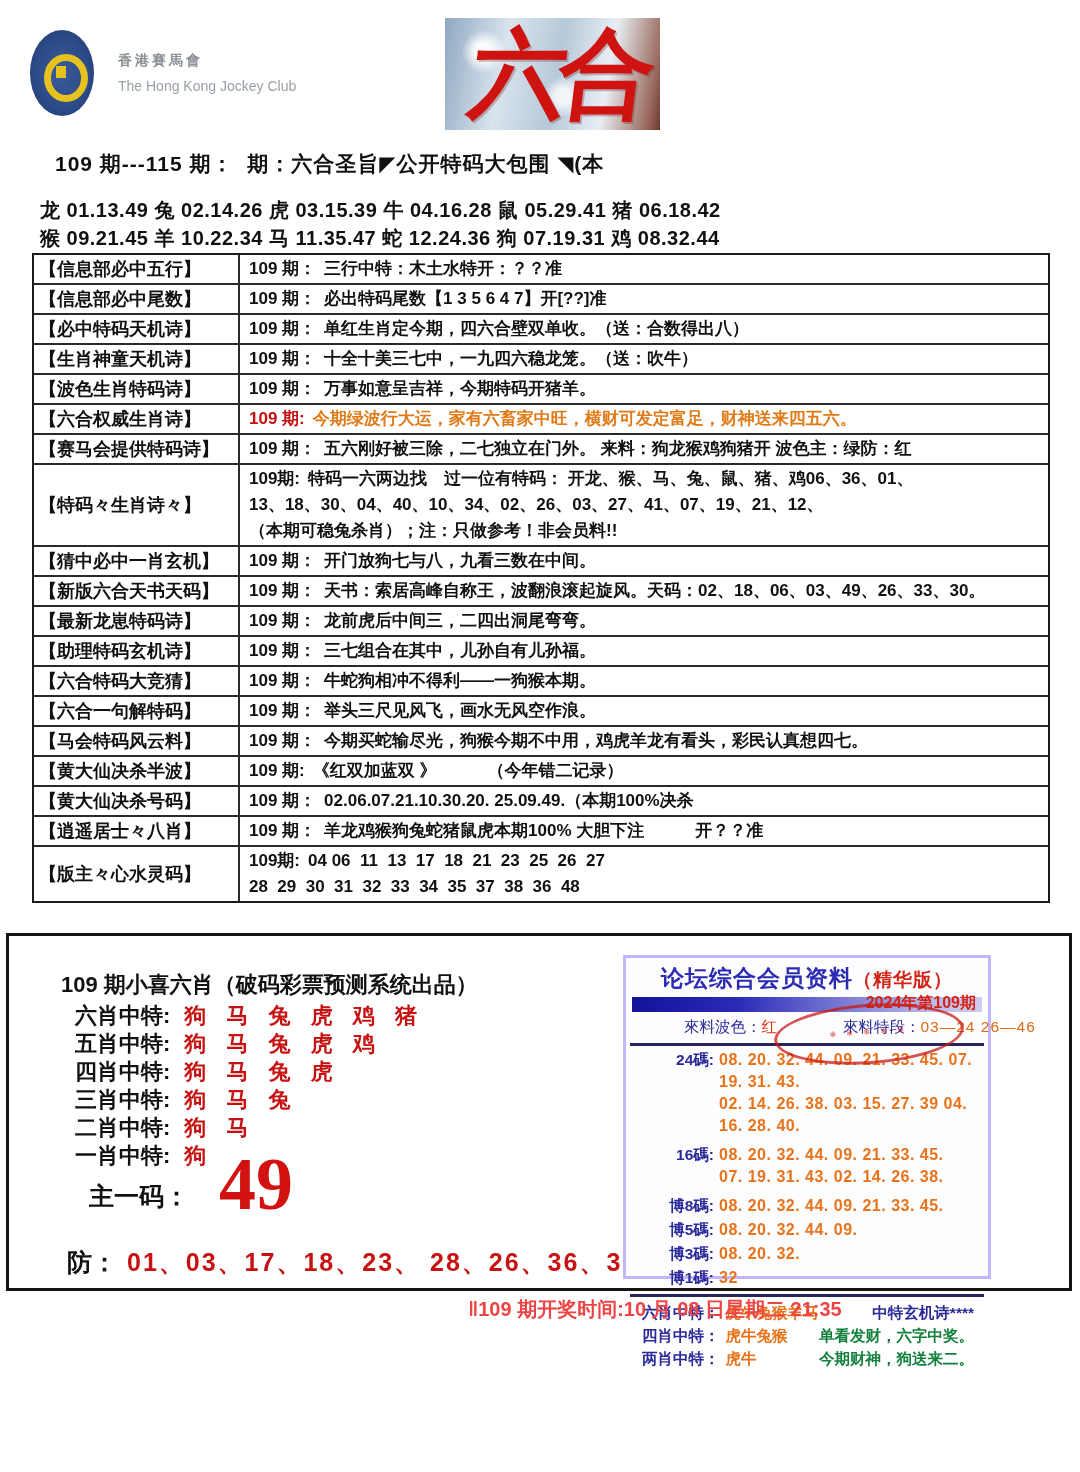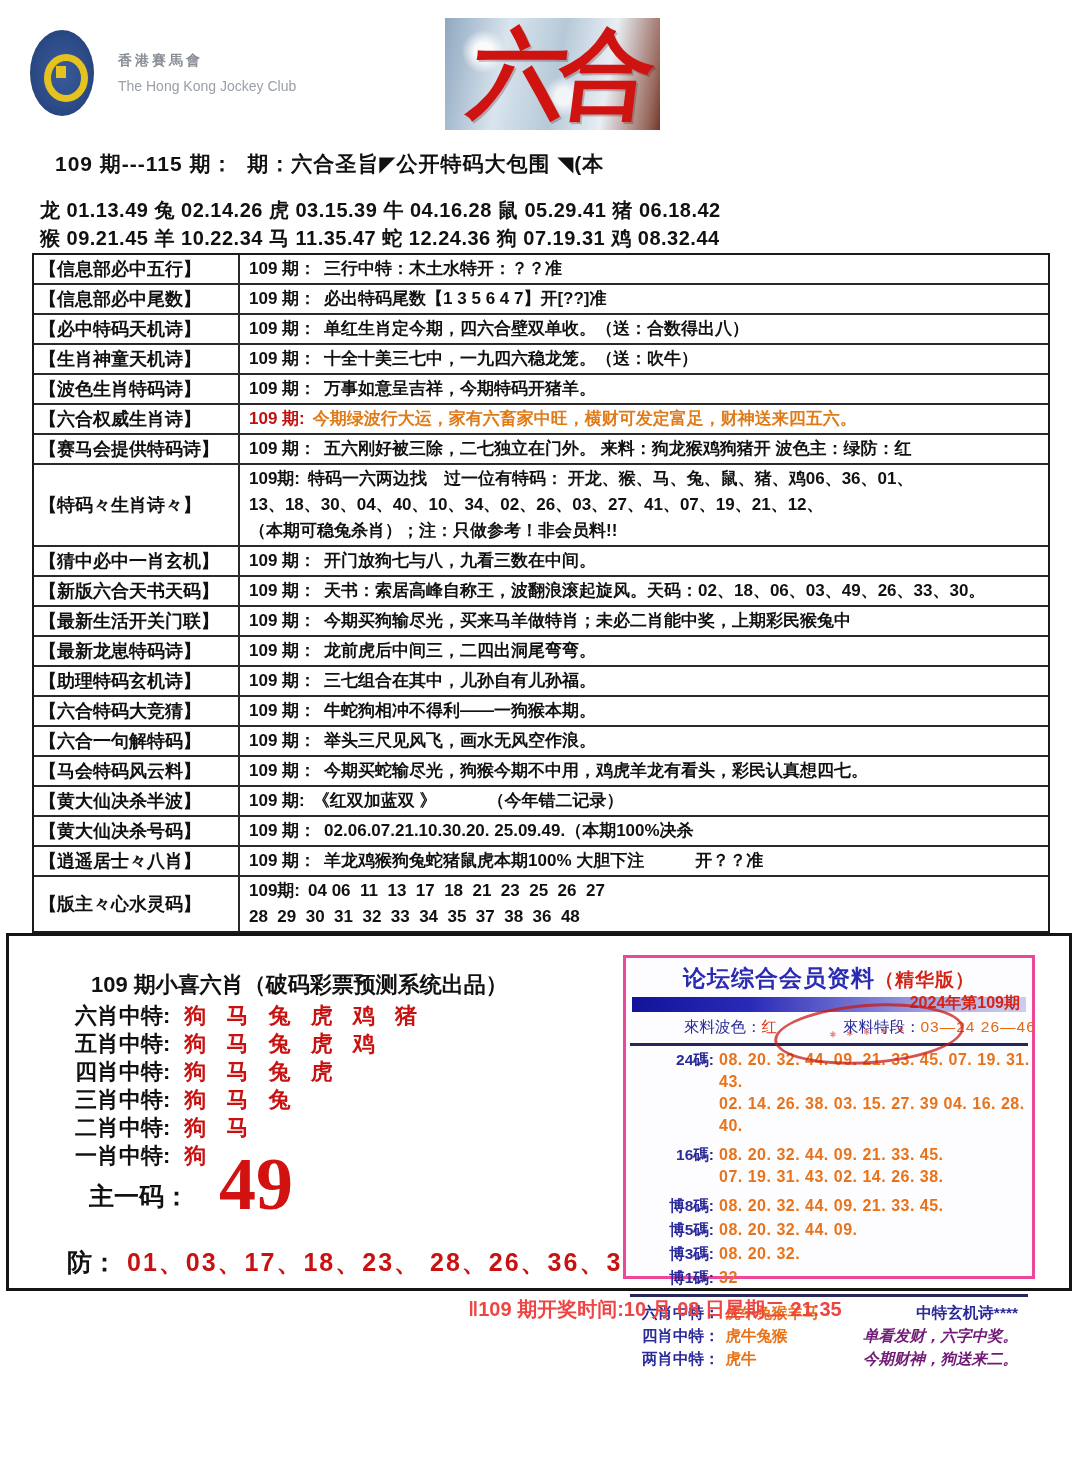--- a/index.html
+++ b/index.html
@@ -38,56 +38,56 @@
   .lot-content{flex:1;font-weight:bold;font-size:17px;line-height:26px;padding:1px 6px 1px 9px;}
   .lot-content .prefix{margin-right:8px;}
   .lot-content .txt{white-space:pre-wrap;}
   .lot-row.accent .prefix{color:#c40f0f;}
   .lot-row.accent .txt{color:#e07a17;}
 
   
   .bottom-box{position:absolute;left:6px;top:933px;width:1066px;height:358px;
         border:3px solid #141414;box-sizing:border-box;background:#fff;}
 
-  .xiao-title{position:absolute;left:82px;top:34px;font-size:22px;font-weight:bold;}
+  .xiao-title{position:absolute;left:52px;top:34px;font-size:22px;font-weight:bold;}
   .xiao-lines{position:absolute;left:66px;top:66px;}
   .xiao-line{height:28px;line-height:28px;font-size:22px;font-weight:bold;}
   .xiao-line .lab{color:#111;margin-right:14px;}
   .xiao-line .val{color:#c81212;letter-spacing:7px;}
   .main-code-label{position:absolute;left:80px;top:244px;font-size:25px;font-weight:bold;}
   .main-code-value{position:absolute;left:210px;top:206px;font-size:74px;font-weight:bold;color:#d21111;
         font-family:"Liberation Serif","DejaVu Serif",serif;}
   .guard{position:absolute;left:58px;top:310px;font-size:25px;font-weight:bold;}
   .guard .lab{color:#111;margin-right:10px;}
   .guard .val{color:#c81212;letter-spacing:2px;}
 
   
-  .member-box{position:absolute;left:614px;top:19px;width:412px;height:324px;
-        border:3px solid #ec4899;box-sizing:border-box;background:#fdfdff;}
+  .member-box{position:absolute;left:614px;top:19px;width:368px;height:324px;
+        border:3px solid #c4b5fd;box-sizing:border-box;background:#fdfdff;}
   .mb-title{text-align:center;margin-top:5px;font-size:23px;font-weight:bold;color:#2a2ab2;letter-spacing:1px;}
   .mb-title .suffix{color:#d42315;font-size:19px;}
   .mb-bar{position:relative;margin:3px 6px 0 6px;height:15px;
         background:linear-gradient(90deg,#12129a 0%,#2a2ab8 30%,#7a7ad4 60%,#b9b9e8 85%,#cicie f 100%);
         background:linear-gradient(90deg,#12129a 0%,#2a2ab8 30%,#7a7ad4 60%,#b9b9e8 85%,#cdcdf0 100%);}
   .mb-badge{position:absolute;right:6px;top:-4px;font-size:16px;font-weight:bold;color:#d42315;}
   .mb-wave{margin-top:5px;padding-left:58px;font-size:15.5px;font-weight:normal;white-space:nowrap;}
   .mb-wave .blab{color:#2a2a9a;} .mb-wave .red{color:#e03510;margin-right:66px;}
   .mb-wave .orange{color:#e06a14;letter-spacing:1px;}
   .mb-divider{border:none;border-top:3px solid #26265c;margin:5px 4px 0 4px;}
   .mb-codes{margin-top:3px;}
   .code-row{display:flex;margin-bottom:2px;}
   .code-row.gap{margin-bottom:7px;}
   .code-lab{flex:0 0 88px;text-align:right;font-size:15.5px;font-weight:bold;color:#2a2a9a;line-height:22px;}
   .code-nums{flex:1;font-size:16px;font-weight:bold;color:#e8731a;line-height:22px;padding-left:5px;
         white-space:pre-wrap;letter-spacing:.5px;}
   .mb-bottom{margin-top:4px;}
   .mbb-row{display:flex;justify-content:space-between;padding:0 14px 0 16px;height:23px;line-height:23px;
         font-size:15.5px;font-weight:bold;}
   .mbb-row .lab{color:#2a2a9a;} .mbb-row .val{color:#e8731a;flex:1;margin-left:6px;}
-  .mbb-row .note.blue{color:#2a2a9a;} .mbb-row .note.red{color:#701a75;font-style:italic;}
+  .mbb-row .note.blue{color:#2a2a9a;} .mbb-row .note.red{color:#15803d;}
   .stamp{position:absolute;left:148px;top:46px;width:184px;height:54px;border:3px solid rgba(200,25,20,.75);
         border-radius:50%;transform:rotate(-4deg);display:flex;align-items:center;justify-content:center;
         color:rgba(200,25,20,.55);font-weight:bold;font-size:13px;letter-spacing:4px;}
 
   .footer{position:absolute;left:0;top:1296px;width:1080px;box-sizing:border-box;padding-left:230px;
         text-align:center;font-size:20px;font-weight:bold;color:#ef4444;}
 </style>
 </head>
 <body>
 
@@ -140,24 +140,20 @@
 13、18、30、04、40、10、34、02、26、03、27、41、07、19、21、12、
 （本期可稳兔杀肖）；注：只做参考！非会员料!!</span></div>
       </div>
       <div class="lot-row">
         <div class="lot-label">【猜中必中一肖玄机】</div>
         <div class="lot-content"><span class="prefix">109 期：</span><span class="txt">开门放狗七与八，九看三数在中间。</span></div>
       </div>
       <div class="lot-row">
         <div class="lot-label">【新版六合天书天码】</div>
         <div class="lot-content"><span class="prefix">109 期：</span><span class="txt">天书：索居高峰自称王，波翻浪滚起旋风。天码：02、18、06、03、49、26、33、30。</span></div>
-      </div>
-      <div class="lot-row">
-        <div class="lot-label">【最新生活开关门联】</div>
-        <div class="lot-content"><span class="prefix">109 期：</span><span class="txt">今期买狗输尽光，买来马羊做特肖；未必二肖能中奖，上期彩民猴兔中</span></div>
       </div>
       <div class="lot-row">
         <div class="lot-label">【最新龙崽特码诗】</div>
         <div class="lot-content"><span class="prefix">109 期：</span><span class="txt">龙前虎后中间三，二四出洞尾弯弯。</span></div>
       </div>
       <div class="lot-row">
         <div class="lot-label">【助理特码玄机诗】</div>
         <div class="lot-content"><span class="prefix">109 期：</span><span class="txt">三七组合在其中，儿孙自有儿孙福。</span></div>
       </div>
       <div class="lot-row">

